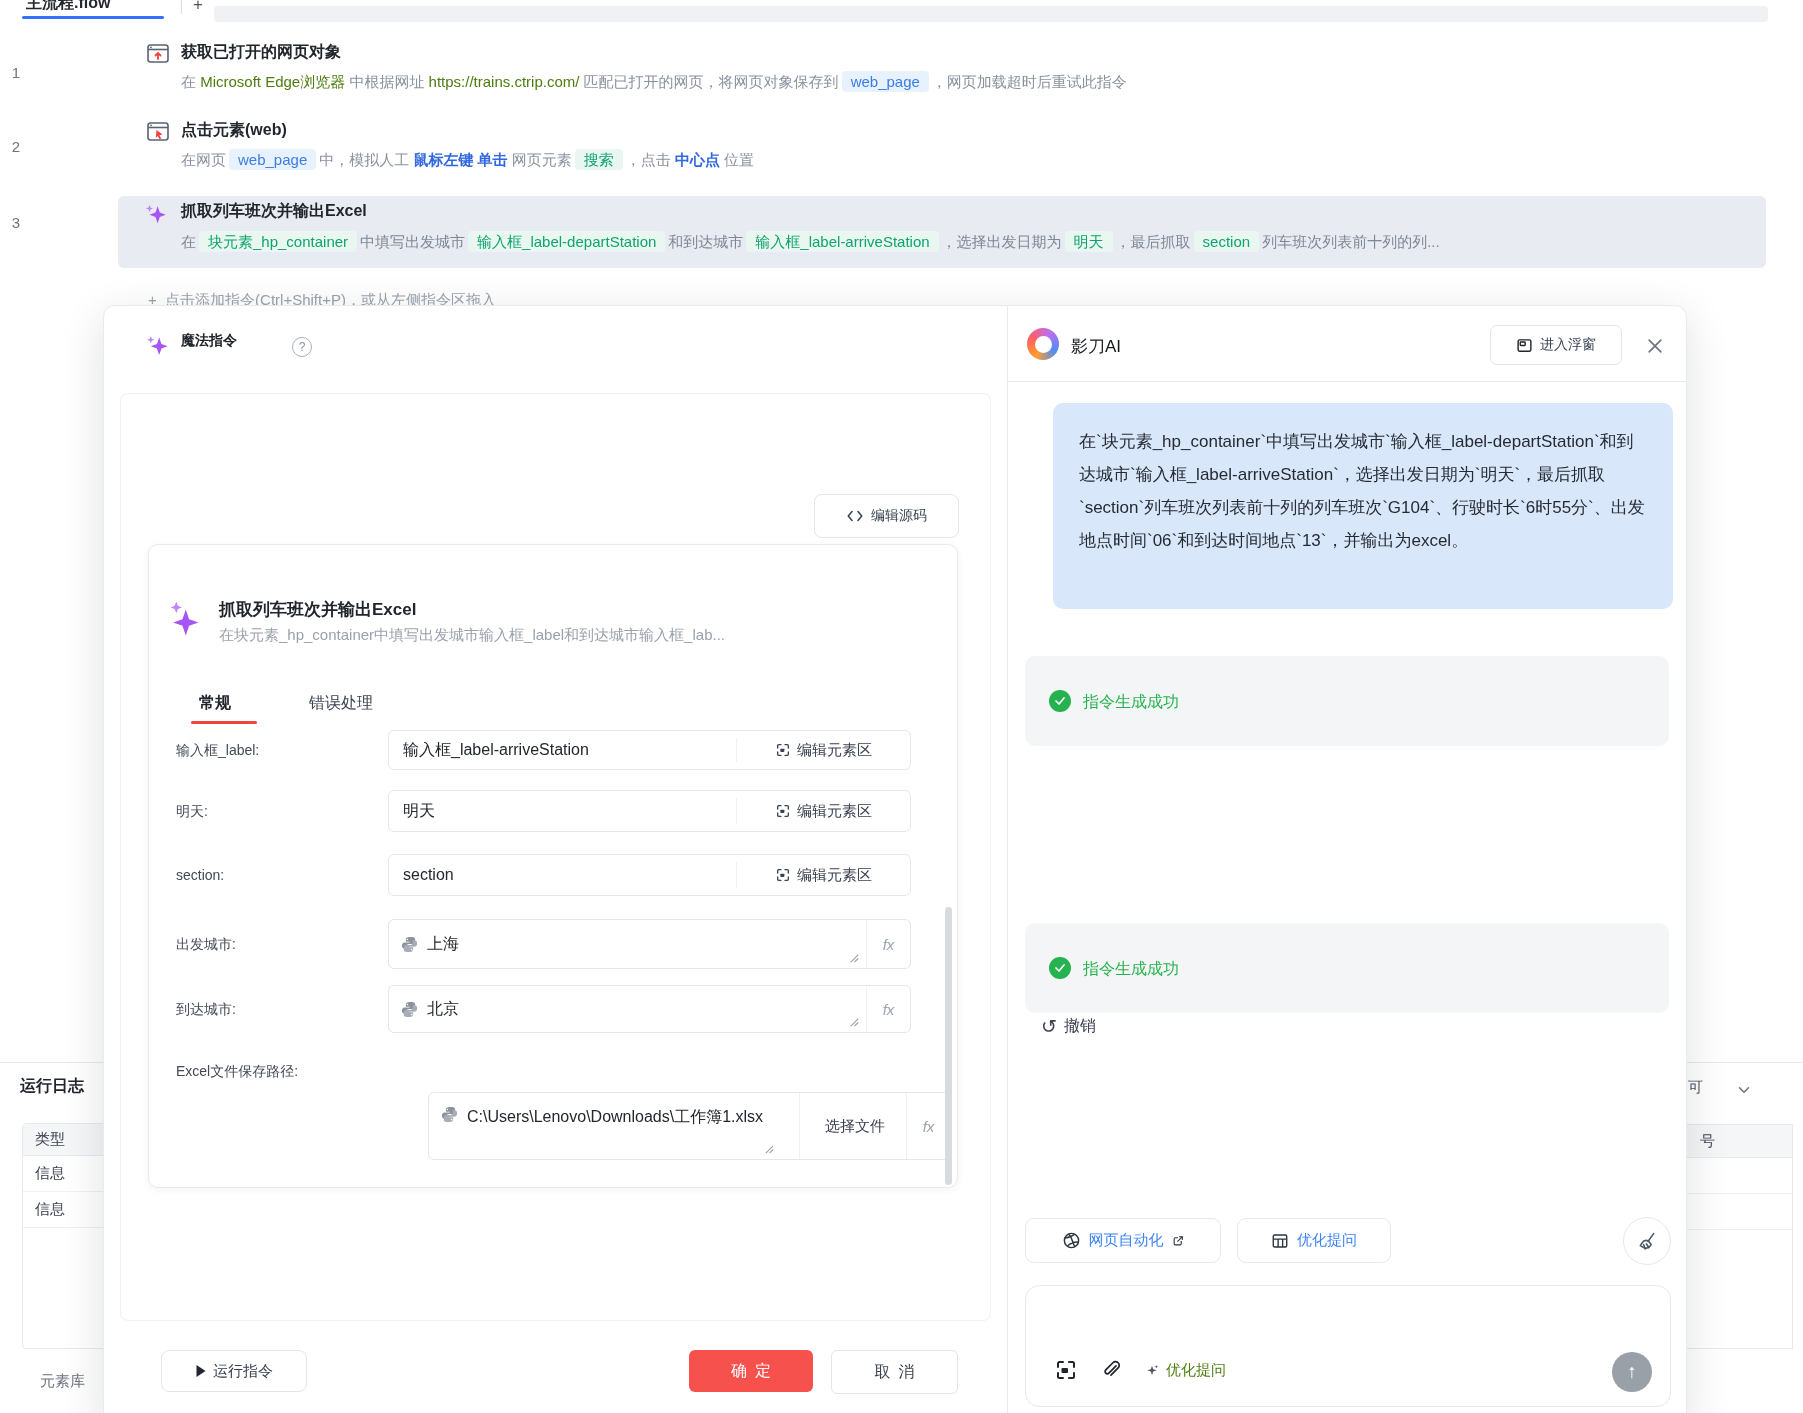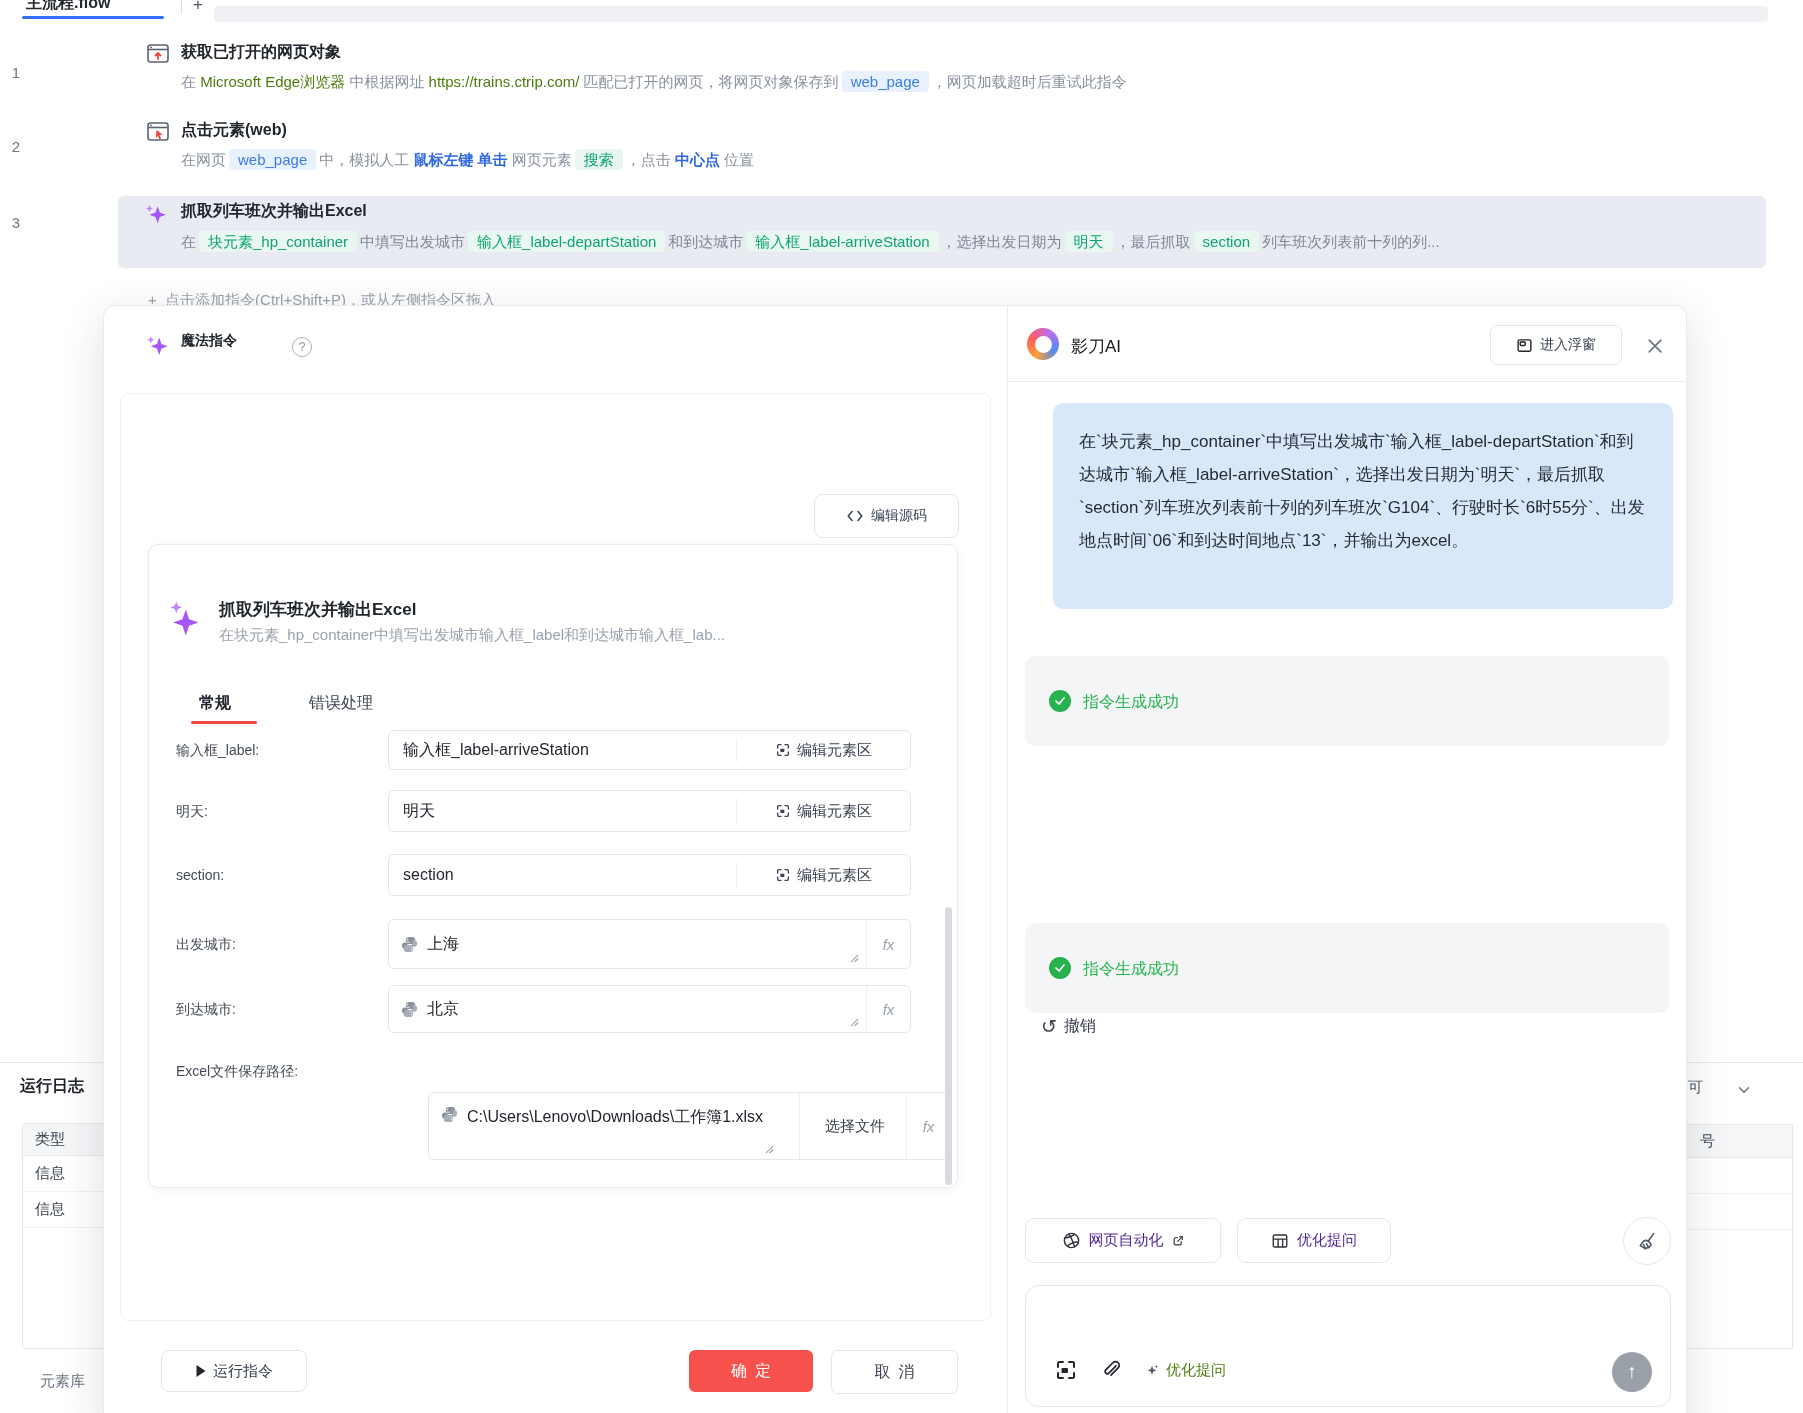--- a/index.html
+++ b/index.html
@@ -63,21 +63,21 @@
           padding:22px 26px;box-sizing:border-box;}
   .ubbl{background:#d9e7fa;border-radius:10px;font-size:16px;color:#252b33;display:flex;
         align-items:center;justify-content:center;}
   .scard{background:#f4f5f7;border-radius:10px;}
   .schk{width:22px;height:22px;border-radius:50%;background:#26b24e;display:flex;align-items:center;
         justify-content:center;}
   .stxt{font-size:16px;color:#26b24e;}
   .undo{display:flex;align-items:center;gap:7px;font-size:16px;color:#3c4250;cursor:pointer;}
   .undoico{font-size:19px;color:#3c4250;}
   .actbtn{border:1px solid #e6e8ec;border-radius:9px;background:#fff;display:flex;align-items:center;
-          justify-content:center;gap:8px;font-size:15px;color:#4c1d95;box-sizing:border-box;cursor:pointer;}
+          justify-content:center;gap:8px;font-size:15px;color:#3b82f6;box-sizing:border-box;cursor:pointer;}
   .circlebtn{border:1px solid #e6e8ec;border-radius:50%;background:#fff;display:flex;align-items:center;
              justify-content:center;cursor:pointer;}
   .inputcard{border:1px solid #e6e8ed;border-radius:14px;background:#fff;box-sizing:border-box;}
   .aiinput{border:none;outline:none;font-size:16px;color:#23272e;width:100%;background:transparent;
            font-family:"Liberation Sans","DejaVu Sans",sans-serif;}
   .aiinput::placeholder{color:#9aa3ae;}
   .optim{display:flex;align-items:center;gap:6px;font-size:15px;color:#4d7c0f;cursor:pointer;}
   .send{width:40px;height:40px;border-radius:50%;background:#9aa0a8;color:#fff;font-size:19px;
         display:flex;align-items:center;justify-content:center;cursor:pointer;}
   

